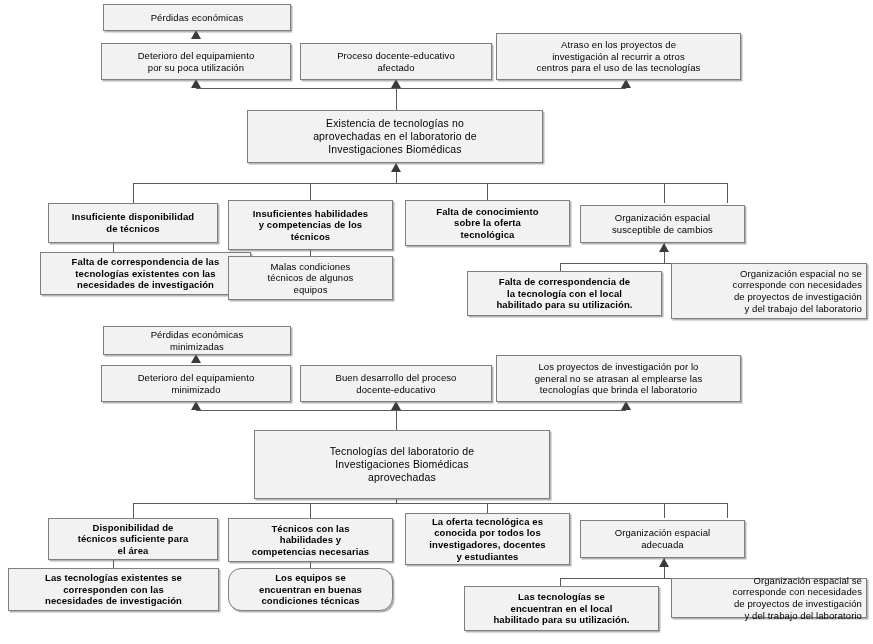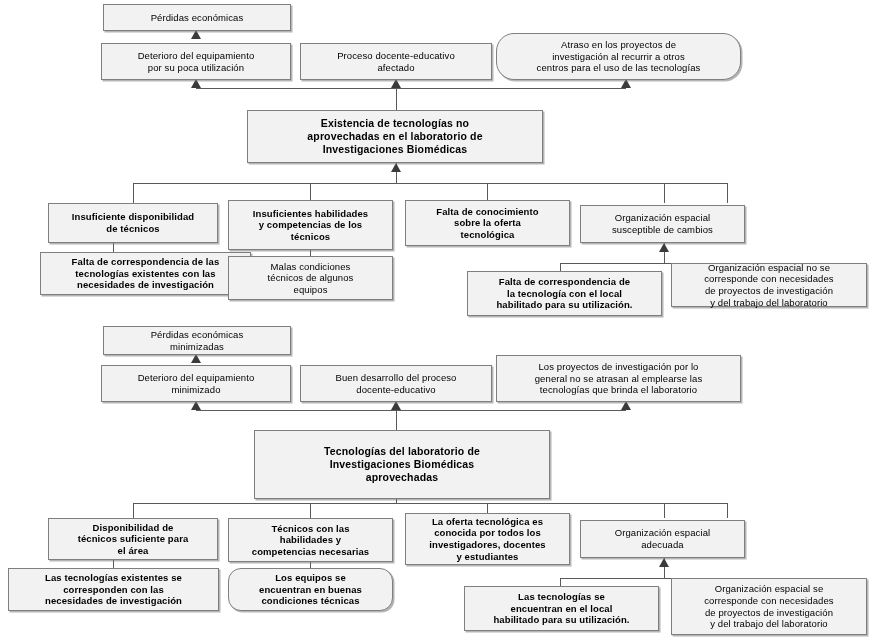--- a/index.html
+++ b/index.html
@@ -11,21 +11,21 @@
     background:#f2f2f2;
     border:1px solid #7f7f7f;
     box-shadow:1.5px 1.5px 0 rgba(120,120,120,.55);
     display:flex;align-items:center;justify-content:center;text-align:center;
     color:#000;
     font-size:9.5px;
     line-height:1.22;
     padding:2px 4px;
     letter-spacing:.1px;
   }
-  .node.core{font-weight:bold;font-size:10.5px;letter-spacing:.15px;}
+  .node.core{font-weight:normal;font-size:10.5px;letter-spacing:.15px;}
   .node.sub{font-weight:bold;}
   .node span{display:block;width:100%;white-space:pre-line;}
   .arrow{position:absolute;width:0;height:0;
     border-left:5px solid transparent;border-right:5px solid transparent;
     border-bottom:9px solid #3b3b3b;}
   svg.connector{position:absolute;left:0;top:0;width:873px;height:644px;pointer-events:none;}
 </style>
 </head>
 <body>
 
@@ -106,21 +106,21 @@
   <div class="node" style="left:101px;top:43px;width:190px;height:37px;">
     <span>Deterioro del equipamiento
 por su poca utilización</span>
   </div>
 
   <div class="node" style="left:300px;top:43px;width:192px;height:37px;">
     <span>Proceso docente-educativo
 afectado</span>
   </div>
 
-  <div class="node" style="left:496px;top:33px;width:245px;height:47px;border-radius:18px;">
+  <div class="node" style="left:496px;top:33px;width:245px;height:47px;">
     <span>Atraso en los proyectos de
 investigación al recurrir a otros
 centros para el uso de las tecnologías</span>
   </div>
 
   <div class="node core" style="left:247px;top:110px;width:296px;height:53px;">
     <span>Existencia de tecnologías no
 aprovechadas en el laboratorio de
 Investigaciones Biomédicas</span>
   </div>
@@ -158,21 +158,21 @@
 técnicos de algunos
 equipos</span>
   </div>
 
   <div class="node sub" style="left:467px;top:271px;width:195px;height:45px;">
     <span>Falta de correspondencia de
 la tecnología con el local
 habilitado para su utilización.</span>
   </div>
 
-  <div class="node" style="left:671px;top:263px;width:196px;height:44px;">
+  <div class="node" style="left:671px;top:263px;width:196px;height:56px;text-align:right;">
     <span>Organización espacial no se
 corresponde con necesidades
 de proyectos de investigación
 y del trabajo del laboratorio</span>
   </div>
 
   <div class="node" style="left:103px;top:326px;width:188px;height:29px;">
     <span>Pérdidas económicas
 minimizadas</span>
   </div>
@@ -234,20 +234,20 @@
 encuentran en buenas
 condiciones técnicas</span>
   </div>
 
   <div class="node sub" style="left:464px;top:586px;width:195px;height:45px;">
     <span>Las tecnologías se
 encuentran en el local
 habilitado para su utilización.</span>
   </div>
 
-  <div class="node" style="left:671px;top:578px;width:196px;height:57px;">
+  <div class="node" style="left:671px;top:578px;width:196px;height:40px;text-align:right;">
     <span>Organización espacial se
 corresponde con necesidades
 de proyectos de investigación
 y del trabajo del laboratorio</span>
   </div>
 
 </div>
 
 </body></html>

